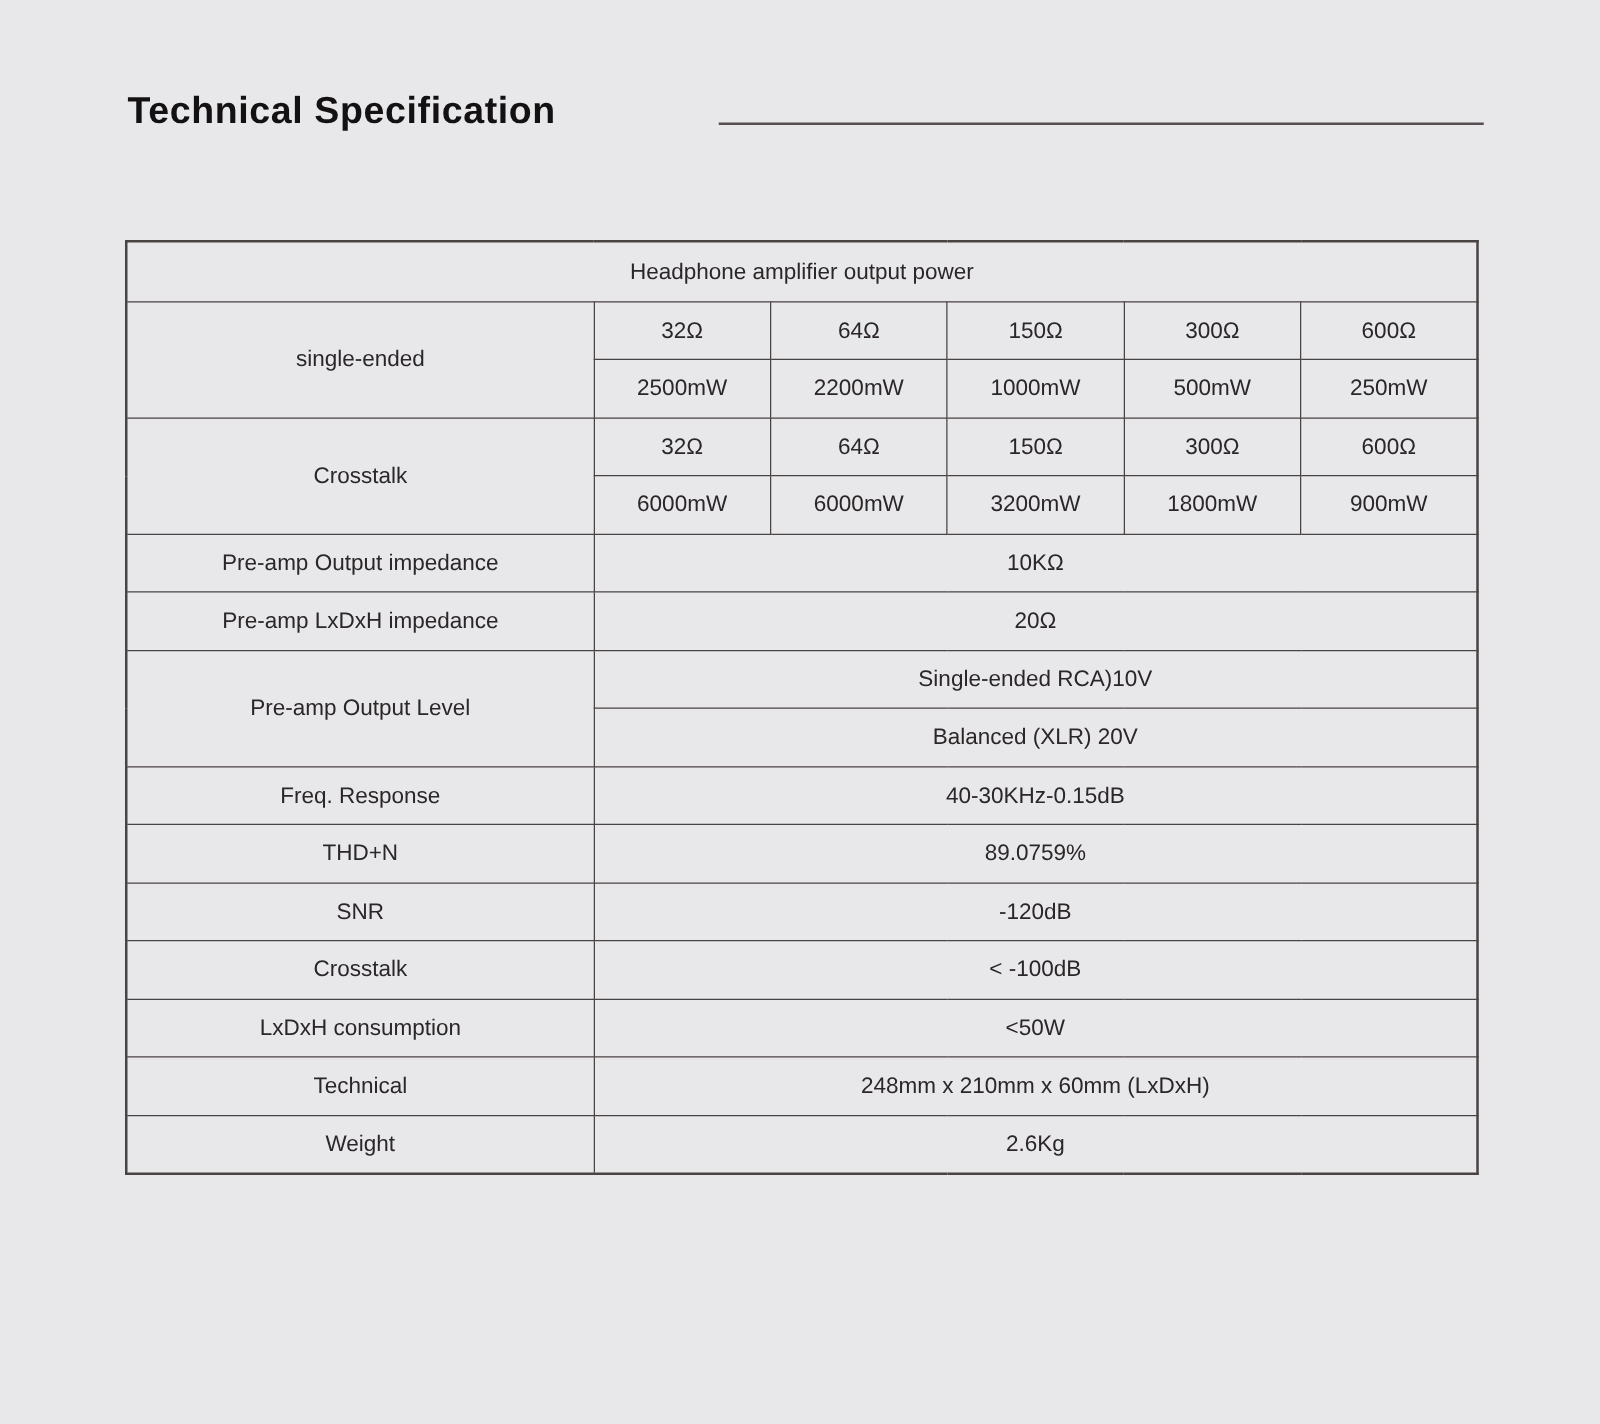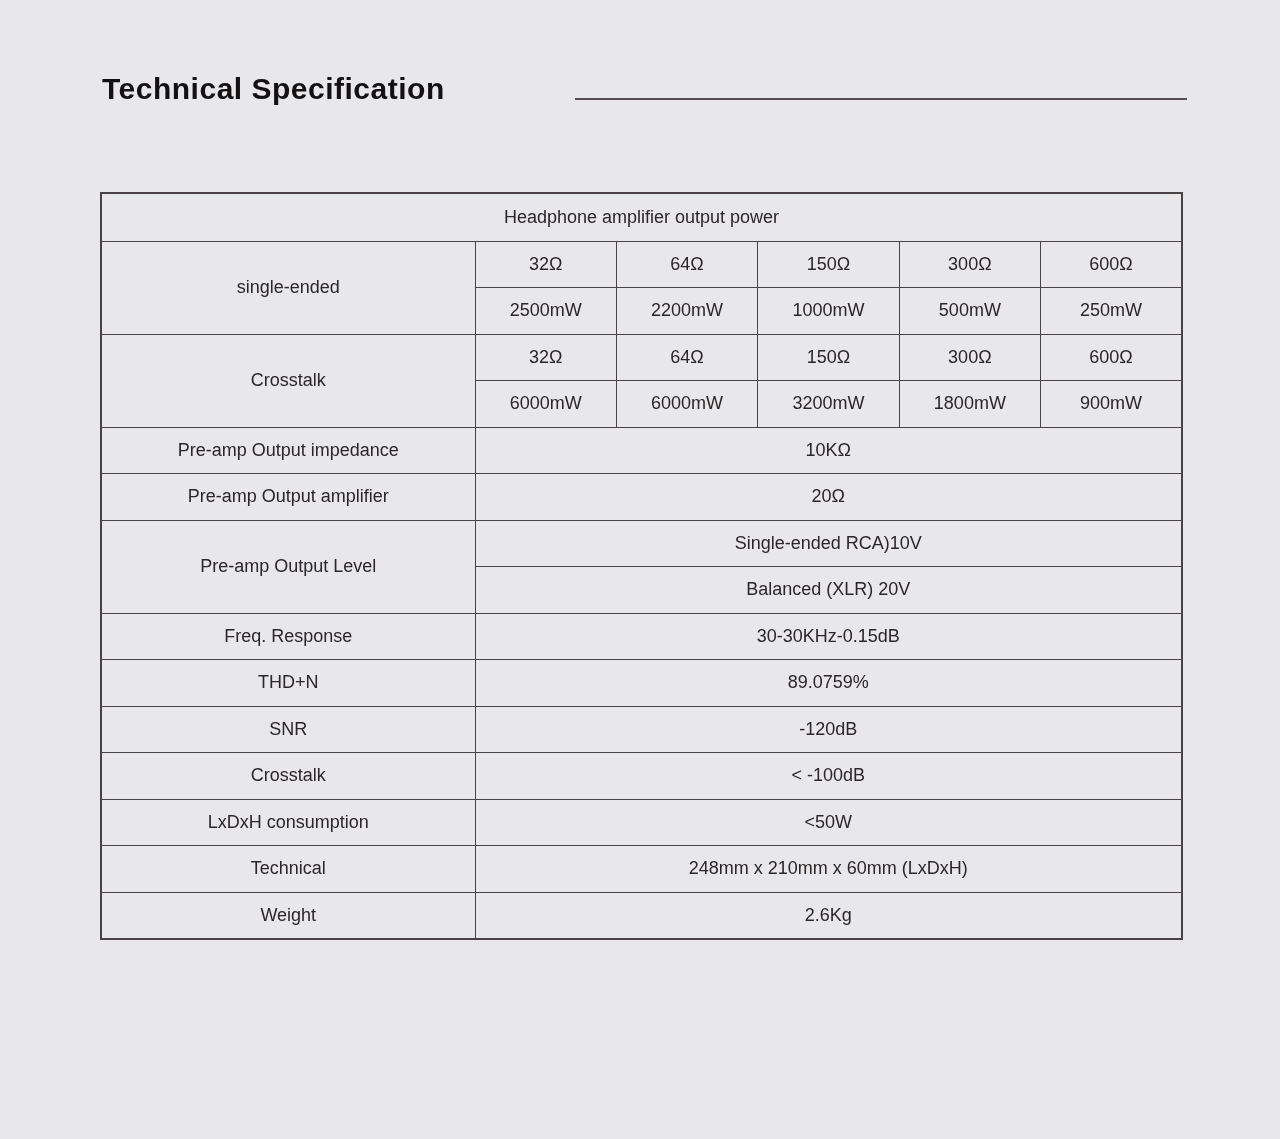--- a/index.html
+++ b/index.html
@@ -123,35 +123,35 @@
       <td class="bb2">3200mW</td>
       <td class="bb2">1800mW</td>
       <td class="bb2">900mW</td>
     </tr>
 
     <tr class="h-sub">
       <td class="label-cell bb2">Pre-amp Output impedance</td>
       <td colspan="5" class="value-cell bb2">10KΩ</td>
     </tr>
     <tr class="h-sub">
-      <td class="label-cell bb2">Pre-amp Output amplifier</td>
+      <td class="label-cell bb2">Pre-amp LxDxH impedance</td>
       <td colspan="5" class="value-cell bb2">20Ω</td>
     </tr>
 
     <tr class="h-sub">
       <td rowspan="2" class="label-cell bb2">Pre-amp Output Level</td>
       <td colspan="5" class="value-cell">Single-ended RCA)10V</td>
     </tr>
     <tr class="h-sub">
       <td colspan="5" class="value-cell bb2">Balanced (XLR) 20V</td>
     </tr>
 
     <tr class="h-sub">
       <td class="label-cell bb2">Freq. Response</td>
-      <td colspan="5" class="value-cell bb2">30-30KHz-0.15dB</td>
+      <td colspan="5" class="value-cell bb2">40-30KHz-0.15dB</td>
     </tr>
     <tr class="h-sub">
       <td class="label-cell bb2">THD+N</td>
       <td colspan="5" class="value-cell bb2">89.0759%</td>
     </tr>
     <tr class="h-sub">
       <td class="label-cell bb2">SNR</td>
       <td colspan="5" class="value-cell bb2">-120dB</td>
     </tr>
     <tr class="h-sub">

